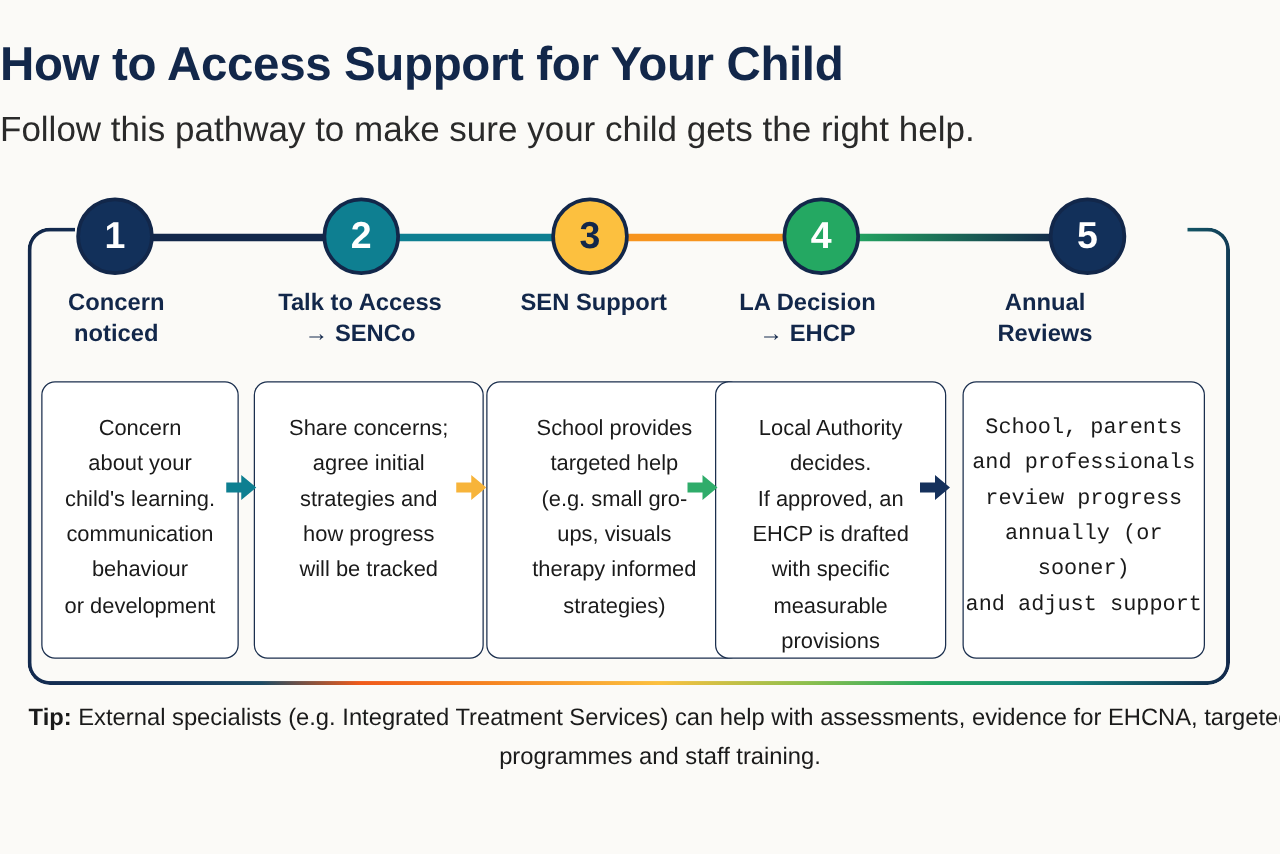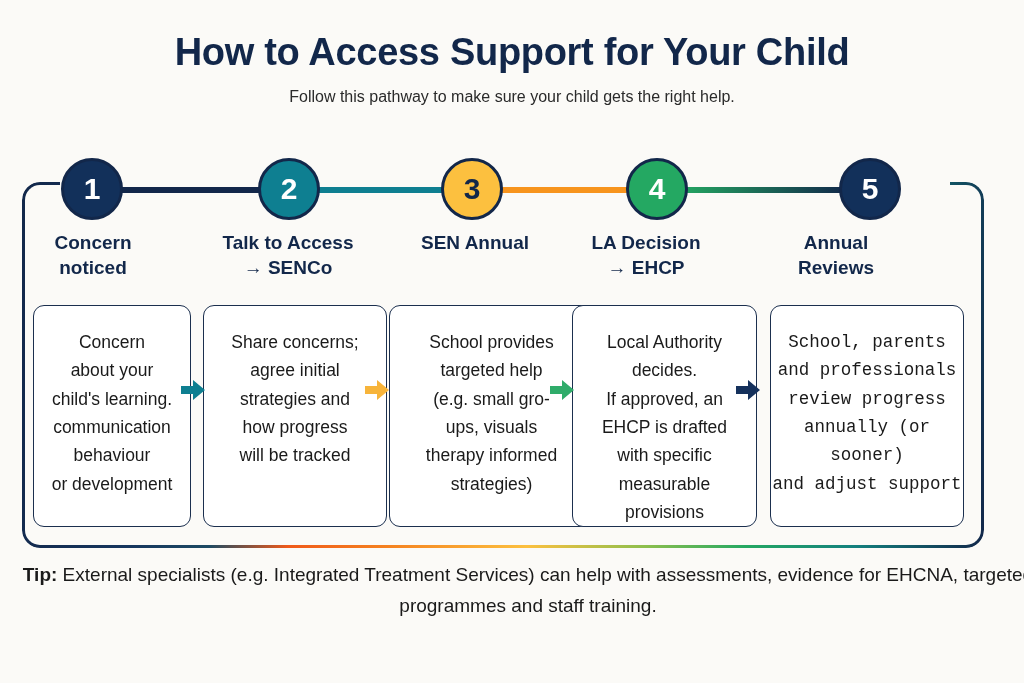--- a/index.html
+++ b/index.html
@@ -21,32 +21,31 @@
     width: 1024px;
     height: 683px;
   }
 
   
   .header {
     position: absolute;
     top: 32px;
     left: 0;
     width: 1024px;
-    text-align: center;
   }
   .title {
     font-size: 38px;
     font-weight: bold;
     color: #12274a;
     letter-spacing: -0.3px;
     line-height: 1.1;
   }
   .subtitle {
     margin-top: 14px;
-    font-size: 16px;
+    font-size: 28px;
     color: #2a2a2a;
     font-weight: 400;
   }
 
   
   .frame {
     position: absolute;
     left: 22px;
     top: 182px;
     width: 962px;
@@ -192,21 +191,21 @@
       <div class="circle" style="left: 441px; background: rgb(252, 192, 63); color: rgb(18, 39, 74);">3</div>
       <div class="circle" style="left: 626px; background: rgb(36, 168, 98); color: rgb(255, 255, 255);">4</div>
       <div class="circle" style="left: 839px; background: rgb(18, 48, 90); color: rgb(255, 255, 255);">5</div>
     </div>
 
   <div id="headings">
       <div class="heading" style="left: 12px; width: 162px; white-space: pre-line;">Concern
 noticed</div>
       <div class="heading" style="left: 196px; width: 184px; white-space: pre-line;">Talk to Access
 → SENCo</div>
-      <div class="heading" style="left: 384px; width: 182px; white-space: pre-line;">SEN Annual</div>
+      <div class="heading" style="left: 384px; width: 182px; white-space: pre-line;">SEN Support</div>
       <div class="heading" style="left: 553px; width: 186px; white-space: pre-line;">LA Decision
 → EHCP</div>
       <div class="heading" style="left: 736px; width: 200px; white-space: pre-line;">Annual
 Reviews</div>
     </div>
   <div id="cards">
       <div class="card" style="left: 33px; width: 158px;">
         <div class="card-text">Concern
 about your
 child's learning.

